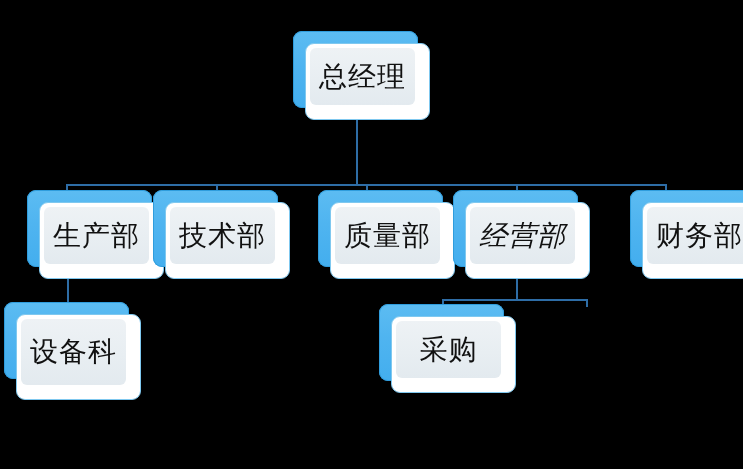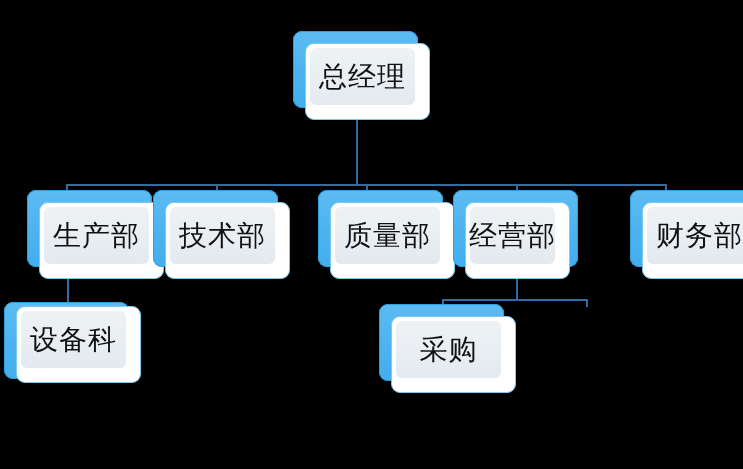--- a/index.html
+++ b/index.html
@@ -97,37 +97,37 @@
   <div class="node" style="left:303px;top:190px;width:137px;height:89px;margin-left:15px;">
     <div class="plate" style="width:125px;height:77px;"></div>
     <div class="card" style="left:12px;top:12px;width:125px;height:77px;">
       <div class="panel"></div>
       <div class="label">质量部</div>
     </div>
   </div>
 
   <div class="node" style="left:453px;top:190px;width:137px;height:89px;">
     <div class="plate" style="width:125px;height:77px;"></div>
-    <div class="card" style="left:12px;top:12px;width:105px;height:77px;">
+    <div class="card" style="left:12px;top:12px;width:125px;height:77px;font-style:italic;">
       <div class="panel"></div>
       <div class="label">经营部</div>
     </div>
   </div>
 
   <div class="node" style="left:630px;top:190px;width:137px;height:70px;">
     <div class="plate" style="width:125px;height:77px;"></div>
     <div class="card" style="left:12px;top:12px;width:125px;height:77px;">
       <div class="panel"></div>
       <div class="label">财务部</div>
     </div>
   </div>
 
   <div class="node" style="left:4px;top:302px;width:137px;height:89px;">
     <div class="plate" style="width:125px;height:77px;"></div>
-    <div class="card" style="left:12px;top:4px;width:125px;height:77px;">
+    <div class="card" style="left:12px;top:12px;width:125px;height:86px;">
       <div class="panel"></div>
       <div class="label">设备科</div>
     </div>
   </div>
 
   <div class="node" style="left:379px;top:304px;width:137px;height:86px;">
     <div class="plate" style="width:125px;height:77px;"></div>
     <div class="card" style="left:12px;top:12px;width:125px;height:77px;">
       <div class="panel"></div>
       <div class="label">采购</div>

